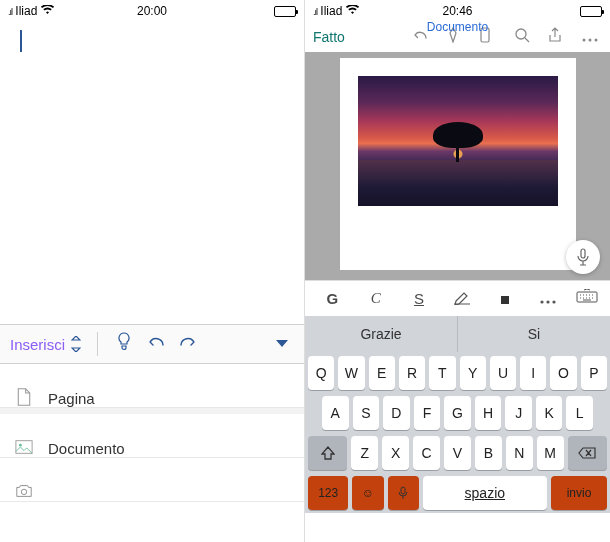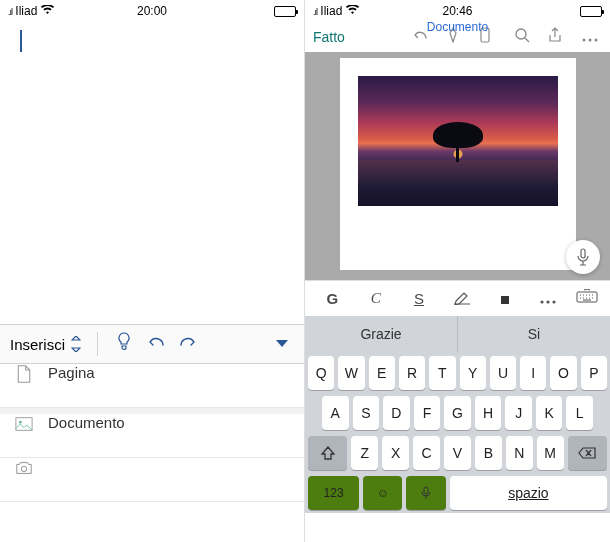--- a/index.html
+++ b/index.html
@@ -12,28 +12,28 @@
 .status .center { position: absolute; left: 50%; transform: translateX(-50%); }
 .status .rightside { display: flex; align-items: center; gap: 4px; }
 .battery { width: 22px; height: 11px; border: 1px solid #000; border-radius: 2px; position: relative; padding: 1px; }
 .battery::after { content:''; position:absolute; right:-3px; top:3px; width:2px; height:4px; background:#000; border-radius:0 1px 1px 0; }
 .battery .fill { background:#000; width:70%; height:100%; border-radius:1px; }
 
 .doc-area { height: 302px; background: #fff; position: relative; }
 .cursor { position: absolute; top: 8px; left: 20px; width: 2px; height: 22px; background: #2b5797; }
 
 .toolbar-l { height: 40px; background: #fafafa; border-top:1px solid #d0d0d0; border-bottom:1px solid #d0d0d0; display:flex; align-items:center; padding: 0 6px; }
-.toolbar-l .tab { color:#000000; font-size:15px; font-weight:400; padding:0 4px; display:flex; align-items:center; gap:4px; }
+.toolbar-l .tab { color:#8b5cf6; font-size:15px; font-weight:400; padding:0 4px; display:flex; align-items:center; gap:4px; }
 .toolbar-l .updown { width:14px; height:20px; display:flex; flex-direction:column; justify-content:center; align-items:center; }
 .toolbar-l .sep { width:1px; height:24px; background:#d0d0d0; margin:0 10px; }
 .toolbar-l .ic { color:#2b5797; width:32px; text-align:center; }
 .toolbar-l .spacer { flex:1; }
 
 .menu-list { background:#f2f2f2; }
-.menu-item { height:44px; background:#fff; border-bottom:1px solid #e8e8e8; display:flex; align-items:flex-start; padding:0 14px; gap:14px; font-size:15px; color:#333; }
+.menu-item { height:44px; background:#fff; border-bottom:1px solid #e8e8e8; display:flex; align-items:flex-end; padding:0 14px; gap:14px; font-size:15px; color:#333; }
 .menu-item .mi-icon { width:20px; height:20px; display:flex; align-items:center; justify-content:center; color:#888; }
 .menu-item .mi-icon svg { width:18px; height:18px; }
 .menu-gap { height:6px; background:#f2f2f2; }
 
 
 .nav-r { height:30px; display:flex; align-items:center; padding:0 8px; gap:14px; position:relative; }
 .nav-r .done { color:#0f766e; font-size:14px; }
 .nav-r .doctitle { position:absolute; left:50%; transform:translateX(-50%); top:-2px; font-size:12px; color:#2b6bd8; }
 .nav-r .ic { color:#777; width:20px; }
 .nav-r .flex { flex:1; }
@@ -59,21 +59,21 @@
 .fmtbar .u { text-decoration:underline; }
 .fmtbar .kbdic{ flex:0 0 30px; }
 
 .suggest { height:36px; background:#d1d4d9; display:flex; }
 .suggest .sug { flex:1; text-align:center; line-height:36px; font-size:14px; color:#333; border-right:1px solid #b8bcc2; }
 .suggest .sug:last-child { border-right:none; }
 
 .kbd { background:#d1d4d9; padding:4px 3px 3px; }
 .krow { display:flex; gap:4px; margin-bottom:6px; justify-content:center; }
 .key { background:#fff; border-radius:4px; box-shadow:0 1px 0 #9a9da2; height:34px; display:flex; align-items:center; justify-content:center; font-size:14px; color:#222; flex:1; min-width:0; }
-.key.fn { background:#4d7c0f; font-size:12px; }
+.key.fn { background:#c2410c; font-size:12px; }
 .key.space { flex:4;text-decoration:underline; }
 .key.shift, .key.back { flex:1.3; background:#b0b4bb; }
 </style>
 </head>
 <body>
 
 <div class="left">
   <div class="status">
     <span>
       <span style="font-size:9px;letter-spacing:-1px;">.ıl</span>
@@ -298,15 +298,16 @@
     <div class="krow" style="margin-bottom:0;">
       <div class="key fn" style="flex:1.3">123</div>
       <div class="key fn" style="flex:1">☺</div>
       <div class="key fn" style="flex:1">
           <svg width="10" height="14" viewBox="0 0 10 14">
             <rect x="3" y="1" width="4" height="7" rx="2" fill="none" stroke="#333"></rect>
             <path d="M1 6a4 4 0 008 0M5 10v3" fill="none" stroke="#333"></path>
           </svg>
         </div>
       <div class="key space">spazio</div>
+      <div class="key fn" style="flex:1.8">invio</div>
     </div>
   </div>
 </div>
 
 </body></html>

